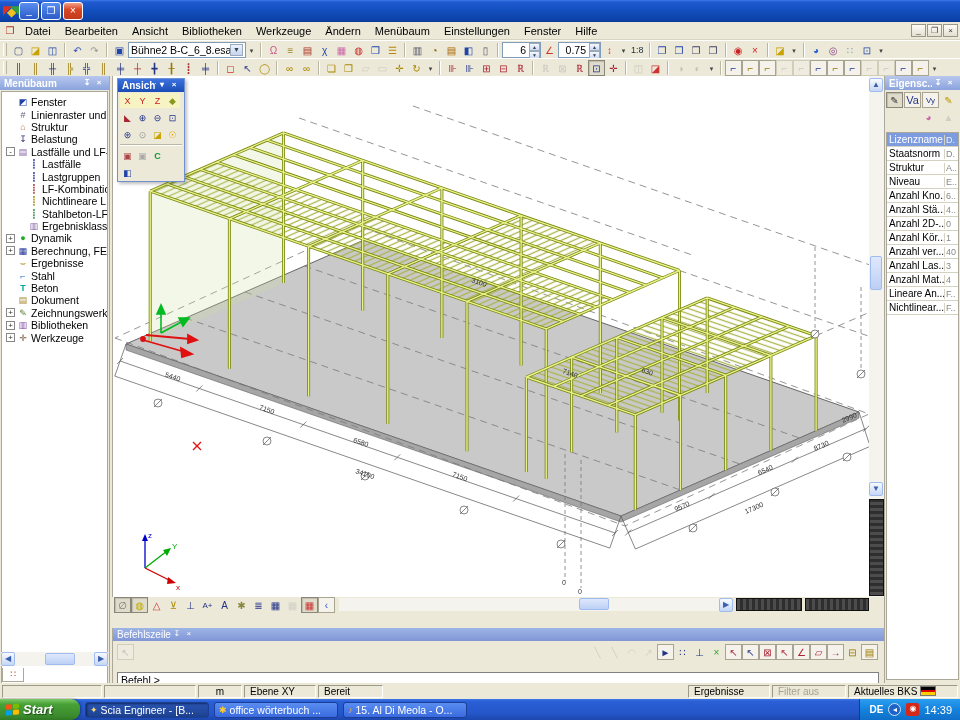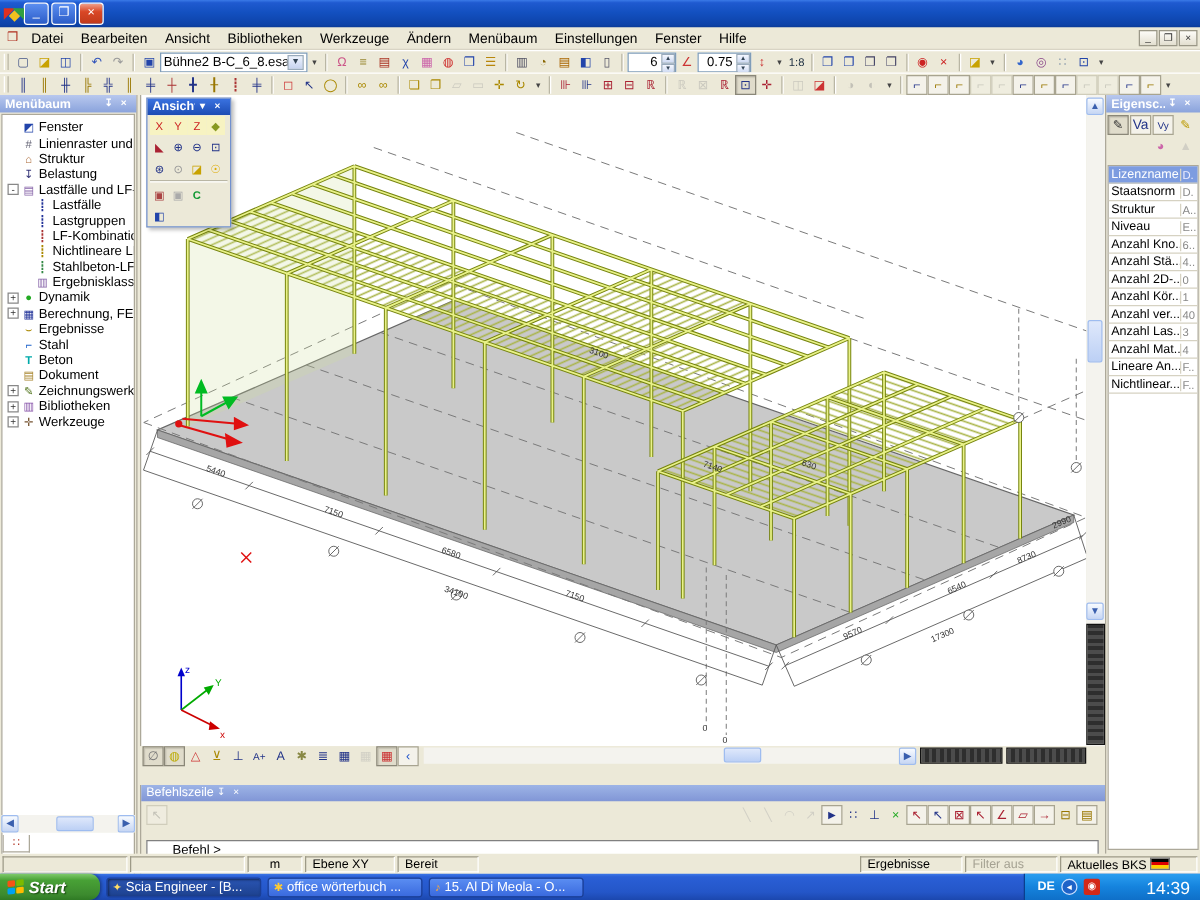--- a/index.html
+++ b/index.html
@@ -111,21 +111,21 @@
 
   
   .cmdpanel{position:absolute;left:112px;top:612px;width:772px;height:71px;background:#ece9d8;
     border-left:1px solid #aca899;margin-top:16px;}
   .cmdtitle{height:13px;background:linear-gradient(180deg,#9db4e6,#8196d6);color:#fff;font-size:10px;
     display:flex;align-items:center;padding:0 4px;}
   .cmdtools{position:relative;height:26px;}
   .cmdtools .pointerbtn{position:absolute;left:4px;top:3px;}
   .snaprow{position:absolute;right:6px;top:3px;display:flex;align-items:center;}
   .cmdinput{position:absolute;left:4px;top:44px;width:762px;height:16px;border:1px solid #808080;
-    background:#fff;font-family:"Liberation Sans",sans-serif;font-size:10.5px;padding:0 20px;}
+    background:#fff;font-family:"Liberation Sans",sans-serif;font-size:10.5px;padding:0 3px;}
 
   
   .statusbar{position:absolute;left:0;top:683px;width:960px;height:16px;background:#ece9d8;
     display:flex;align-items:center;padding:1px 2px;gap:2px;}
   .scell{height:13px;border:1px solid;border-color:#9d9a87 #fff #fff #9d9a87;font-size:10px;
     padding:0 5px;line-height:11px;white-space:nowrap;}
   .scell.gray{color:#a5a293;}
   .flag{display:inline-block;width:16px;height:10px;vertical-align:-1px;margin-left:3px;
     background:linear-gradient(180deg,#000 0 33%,#d00 33% 66%,#ffce00 66% 100%);border:1px solid #777;}
 
@@ -143,21 +143,21 @@
     align-items:center;padding:0 4px;gap:3px;overflow:hidden;white-space:nowrap;}
   .taskbtn.active{background:linear-gradient(180deg,#2a55b4,#1d418e);box-shadow:inset 1px 1px 2px rgba(0,0,0,.5);}
   .taskbtn .ticn{font-size:9px;}
   .tray{margin-left:auto;height:21px;display:flex;align-items:center;gap:5px;padding:0 8px 0 10px;
     background:linear-gradient(180deg,#2a9ef0 0%,#1583dd 50%,#0f6fc8 100%);border-left:1px solid #0a3f8e;}
   .tray .lang{color:#fff;font-size:10px;font-weight:bold;}
   .trayicon1{width:13px;height:13px;border-radius:50%;background:#1e63c8;border:1px solid #cfe2ff;
     color:#fff;font-size:8px;line-height:11px;text-align:center;}
   .trayicon2{width:13px;height:13px;border-radius:2px;background:#d42818;color:#fff;font-size:8px;
     line-height:12px;text-align:center;}
-  .tray .time{color:#fff;font-size:14px;margin-left:32px;}
+  .tray .time{color:#fff;font-size:11px;}
 
   svg text{font-family:"Liberation Sans",sans-serif;}
 </style>
 </head>
 <body>
 
 <div id="app">
 
   <div class="titlebar">
     <span class="logo">

